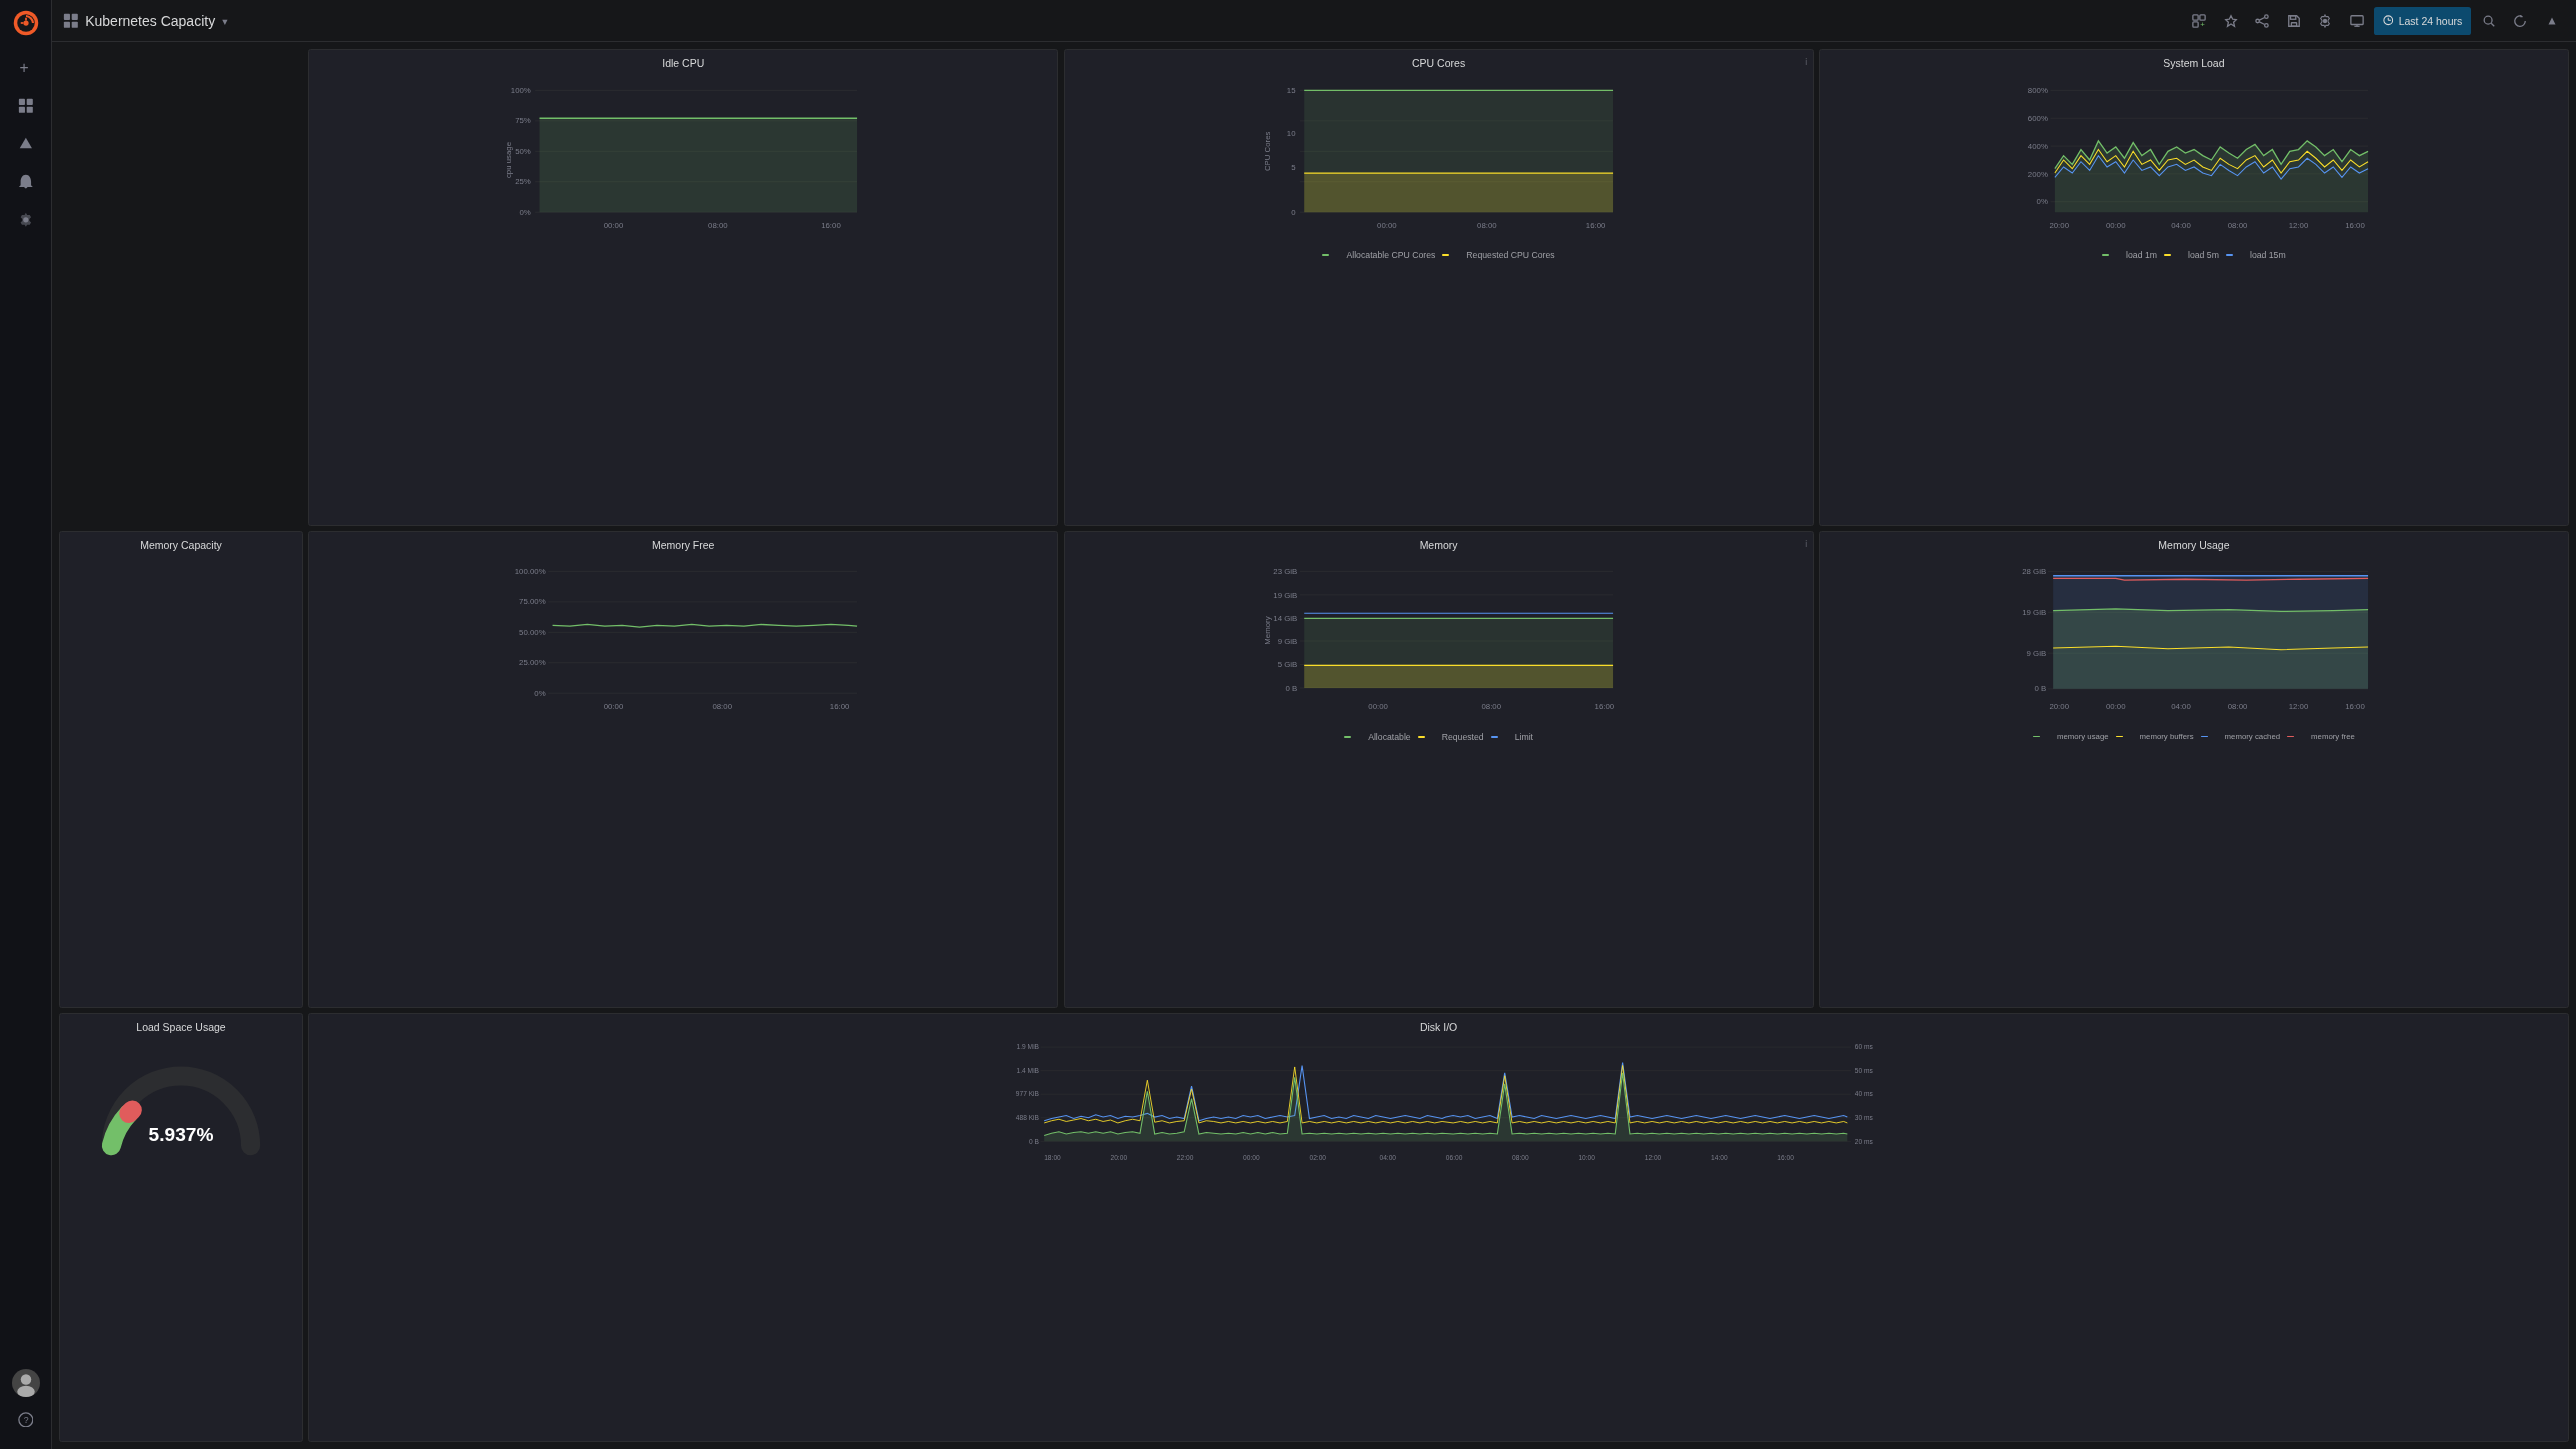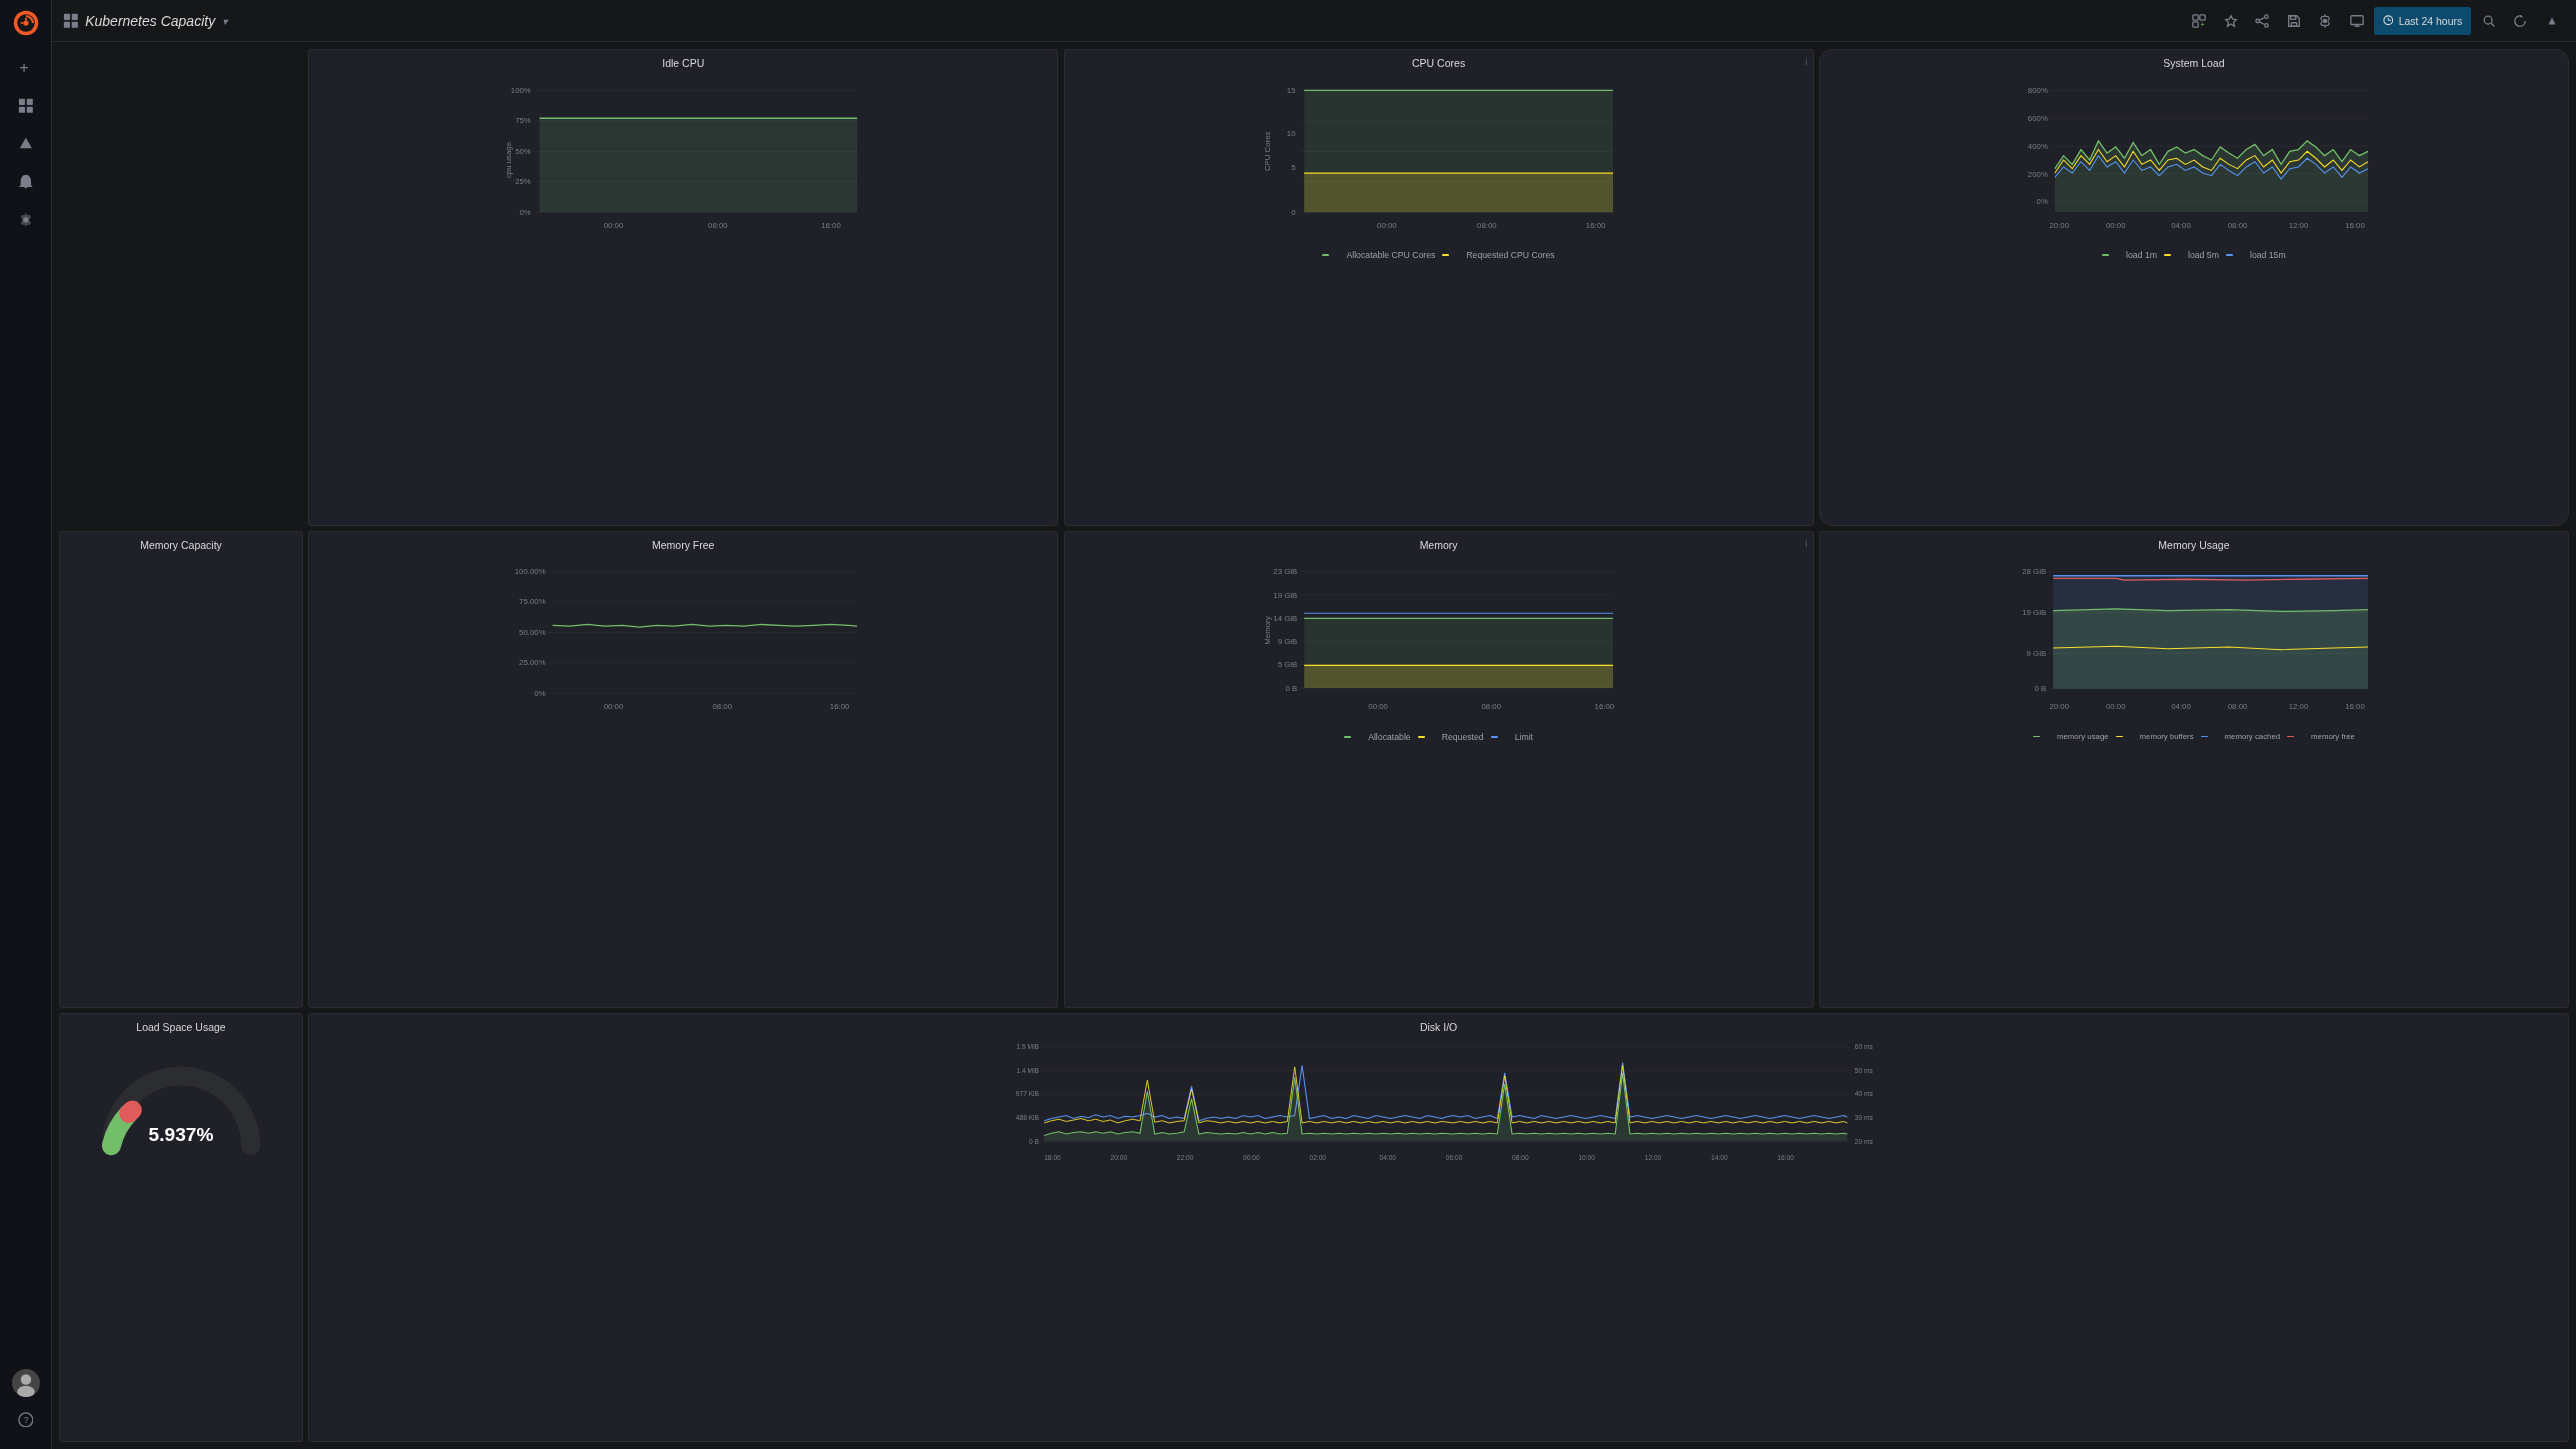--- a/index.html
+++ b/index.html
@@ -88,21 +88,20 @@
       flex-shrink: 0;
     }
     .topbar-title {
       display: flex;
       align-items: center;
       gap: 7px;
       font-size: 14px;
       color: #d8d9da;
       font-weight: 500;
       flex: 1;
-      font-style: italic;
     }
     .topbar-actions {
       display: flex;
       align-items: center;
       gap: 3.5px;
     }
     .topbar-btn {
       width: 28px;
       height: 28px;
       display: flex;
@@ -449,21 +448,21 @@
           <div class="legend-dot" style="background:#73bf69;"></div>
           <span>Allocatable CPU Cores</span>
         </div>
         <div class="legend-item">
           <div class="legend-dot" style="background:#fade2a;"></div>
           <span>Requested CPU Cores</span>
         </div>
       </div>
     </div>
 
-    <div class="panel" style="grid-column:4; grid-row:1;border-radius:13px;">
+    <div class="panel" style="grid-column:4; grid-row:1;">
       <div class="panel-title">System Load</div>
       <div class="chart-area">
         <svg viewBox="0 0 420 200" xmlns="http://www.w3.org/2000/svg" style="font-size:12px">
           <line x1="45" y1="20" x2="410" y2="20" class="grid-line"></line>
           <line x1="45" y1="52" x2="410" y2="52" class="grid-line"></line>
           <line x1="45" y1="84" x2="410" y2="84" class="grid-line"></line>
           <line x1="45" y1="116" x2="410" y2="116" class="grid-line"></line>
           <line x1="45" y1="148" x2="410" y2="148" class="grid-line"></line>
           <text x="42" y="23" class="chart-ylabel" text-anchor="end">800%</text>
           <text x="42" y="55" class="chart-ylabel" text-anchor="end">600%</text>

